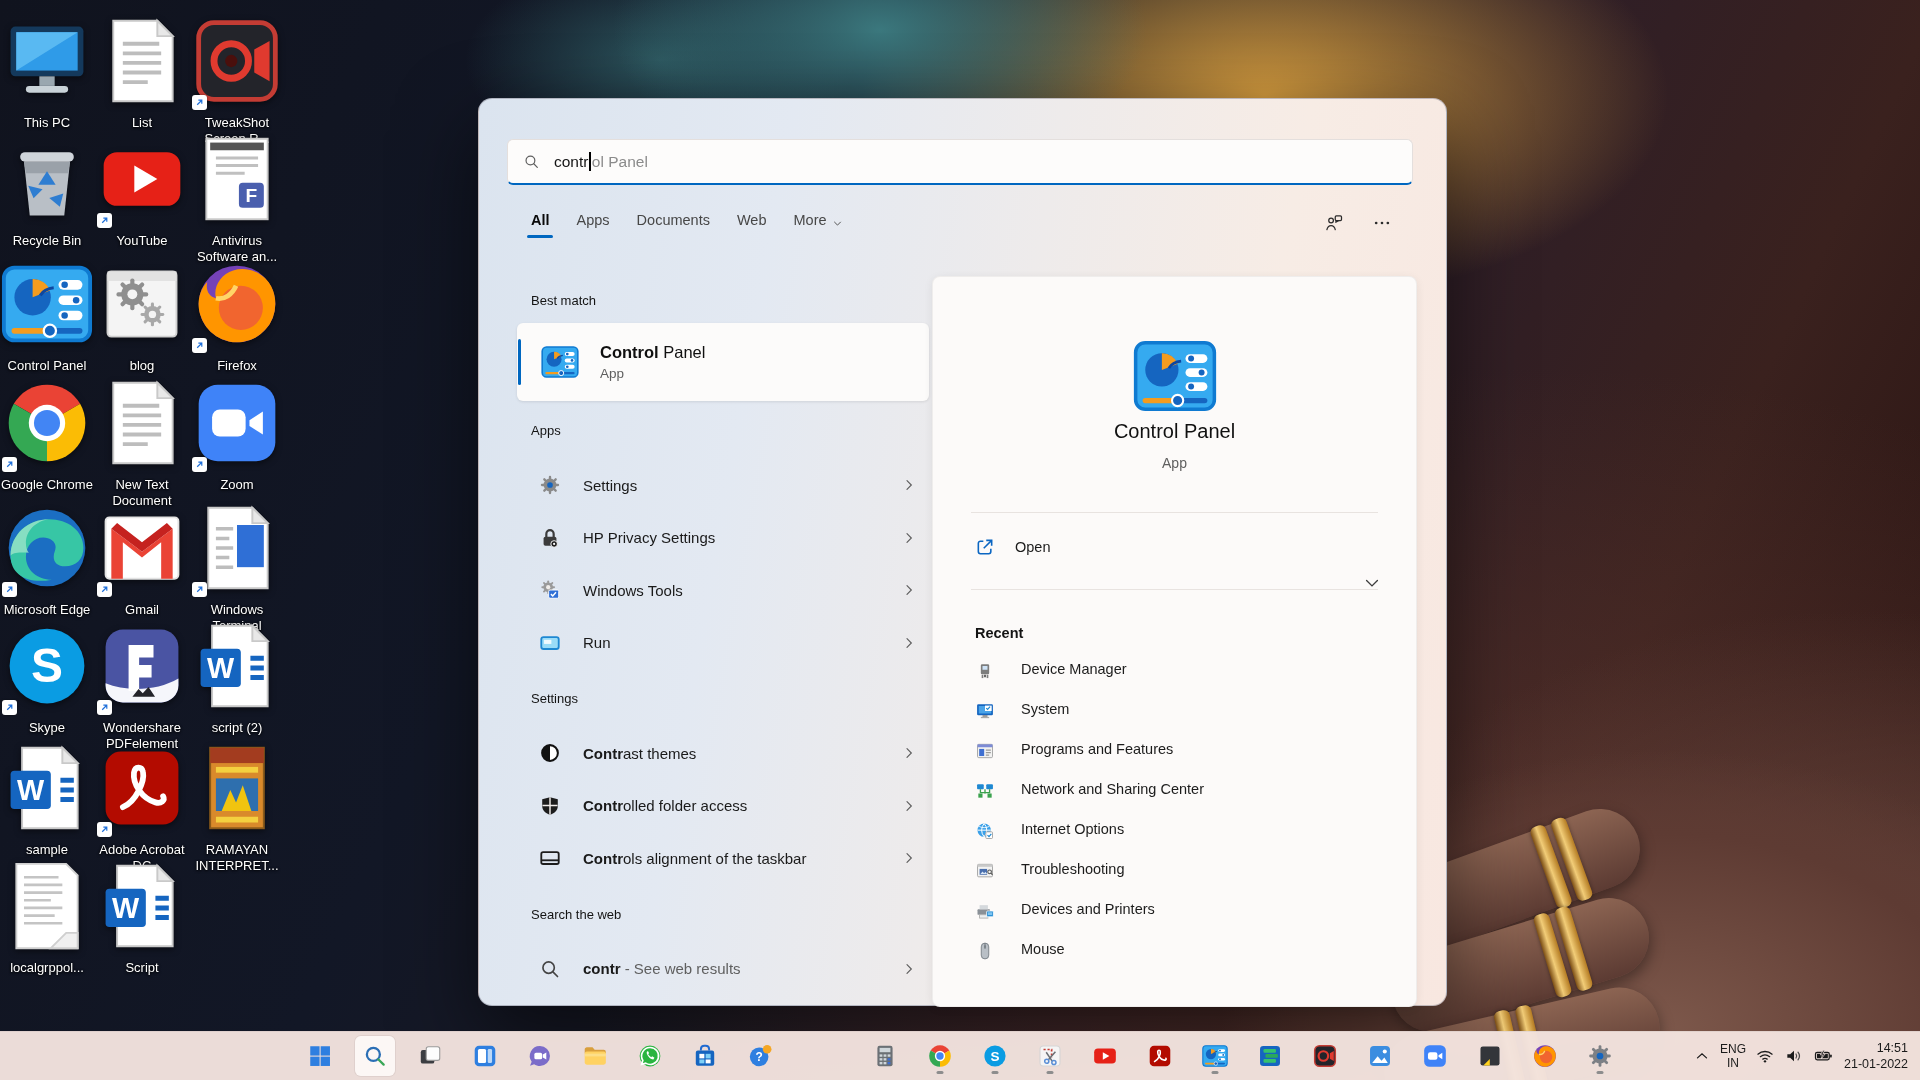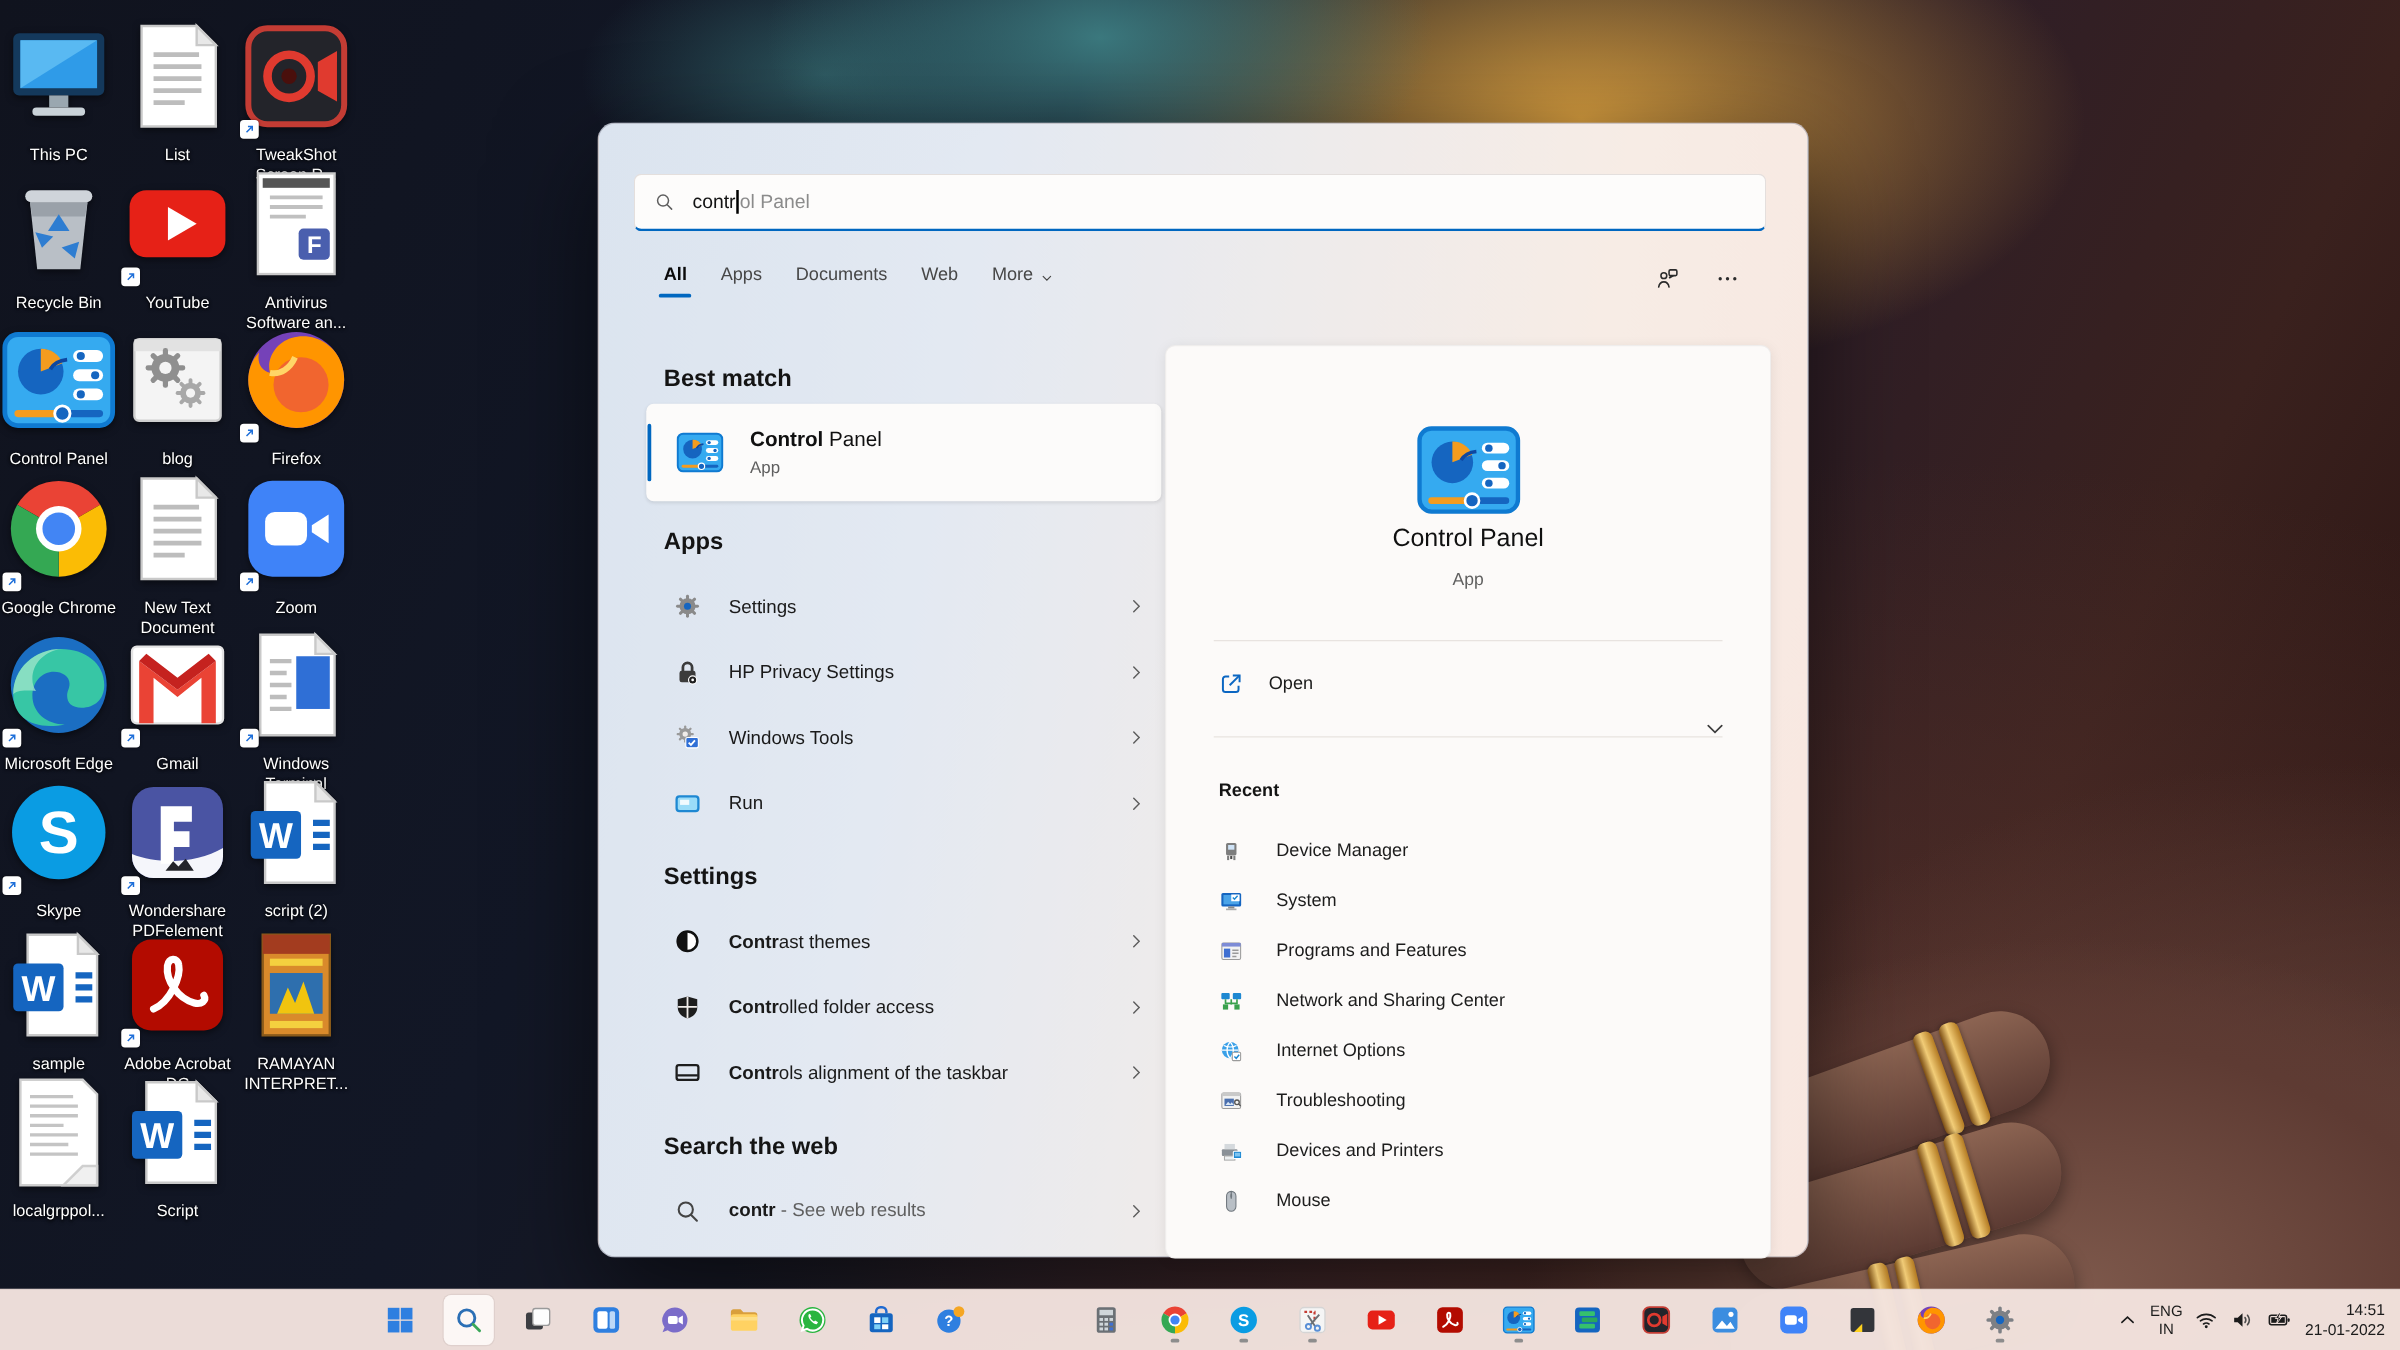--- a/index.html
+++ b/index.html
@@ -42,21 +42,21 @@
   .tab{position:relative;padding-bottom:10px;cursor:pointer;display:flex;align-items:flex-start;gap:5px}
   .tab.active{color:#0a0a0a;font-weight:700}
   .tab.active::after{content:"";position:absolute;left:50%;transform:translateX(-50%);bottom:0;width:26px;height:3px;border-radius:2px;background:#0067c0}
   .tab .tchev{width:11px;height:11px;margin-top:4px}
   .tab .tchev svg{width:100%;height:100%}
   .tab-icons{position:absolute;right:54px;top:114px;display:flex;gap:28px;align-items:center}
   .tab-icons .ti{width:20px;height:20px;cursor:pointer}
   .tab-icons .ti svg{width:100%;height:100%}
   
   .results{position:absolute;left:38px;top:186px;width:412px}
-  .sec-h{font-size:19px;font-weight:700;color:#141414;height:20px;margin:8px 0 0 14px}
+  .sec-h{font-size:13px;font-weight:400;color:#141414;height:20px;margin:8px 0 0 14px}
   .bm-card{position:relative;margin-top:10px;height:78px;background:#fcfbfa;border-radius:6px;
     box-shadow:0 1px 3px rgba(0,0,0,.1);display:flex;align-items:center;padding-left:24px;cursor:pointer}
   .bm-card::before{content:"";position:absolute;left:1px;top:50%;transform:translateY(-50%);width:3px;height:46px;border-radius:2px;background:#0067c0}
   .bm-ic{width:38px;height:38px;flex:none}
   .bm-ic svg{width:100%;height:100%}
   .bm-t{margin-left:21px}
   .bm-title{font-size:16.5px;color:#101010}
   .bm-title b{font-weight:700}
   .bm-sub{font-size:13.5px;color:#5e5e5e;margin-top:4px}
   .rows{margin-top:16px}
@@ -77,21 +77,21 @@
   .pv-sub{position:absolute;top:178px;left:0;right:0;text-align:center;font-size:14px;color:#5f5f5f}
   .pv-div{position:absolute;left:38px;right:38px;height:1px;background:#e8e3e0}
   .pv-open{position:absolute;top:250px;left:0;right:0;height:40px;display:flex;align-items:center;padding-left:42px;cursor:pointer}
   .pv-open .oic{width:20px;height:20px}
   .pv-open .oic svg{width:100%;height:100%}
   .pv-open .olbl{margin-left:20px;font-size:14.5px;color:#1b1b1b}
   .pv-expand{position:absolute;top:296px;right:34px;width:20px;height:20px;cursor:pointer}
   .pv-expand svg{width:100%;height:100%}
   .pv-recent-h{position:absolute;top:348px;left:42px;font-size:14.5px;font-weight:700;color:#141414}
   .pv-list{position:absolute;top:384px;left:0;right:0}
-  .prow{height:40px;display:flex;align-items:center;padding-left:42px;cursor:pointer}
+  .prow{height:40px;display:flex;align-items:flex-start;padding-left:42px;cursor:pointer}
   .prow .pic{width:20px;height:20px;flex:none}
   .prow .pic svg{width:100%;height:100%}
   .prow .plbl{margin-left:26px;font-size:14.5px;color:#1c1c1c}
   
   .taskbar{position:absolute;left:0;bottom:0;width:1920px;height:48px;background:rgba(243,227,222,.97);
     border-top:1px solid rgba(0,0,0,.05)}
   .tb-icons{position:absolute;left:300px;top:4px;display:flex;gap:15px}
   .tbbtn{width:40px;height:40px;border-radius:6px;display:flex;align-items:center;justify-content:center;position:relative;cursor:pointer}
   .tbbtn svg{width:26px;height:26px}
   .tbbtn.active{background:rgba(255,252,250,.85);box-shadow:0 0 0 1px rgba(0,0,0,.05)}

